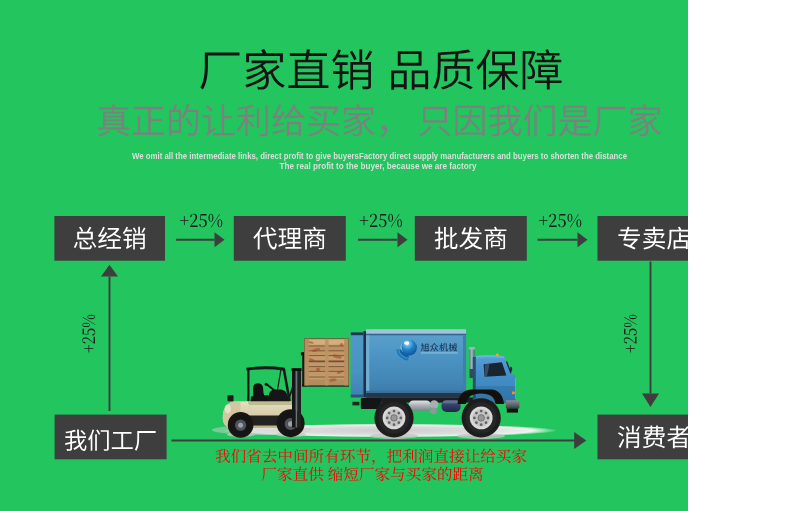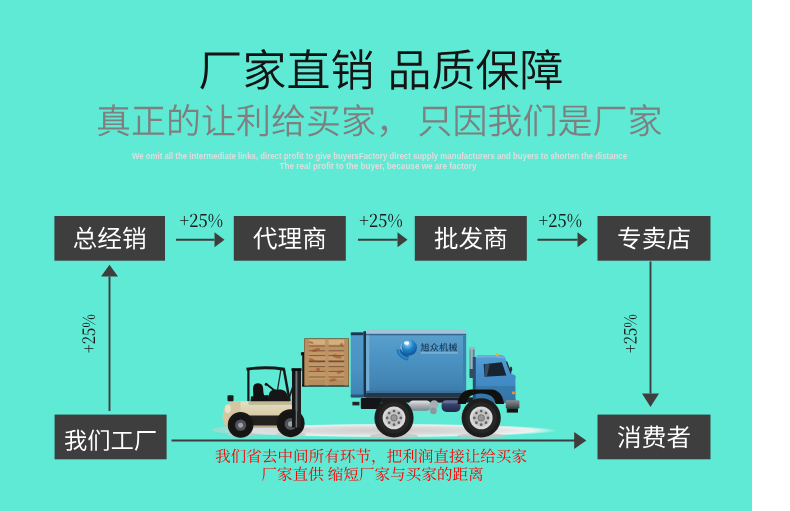--- a/index.html
+++ b/index.html
@@ -1,14 +1,14 @@
 <!DOCTYPE html>
 <html><head><meta charset="utf-8"><style>
 html,body{margin:0;padding:0;background:#fff;}
-#page{position:relative;width:752px;height:511px;overflow:hidden;background:#5eead4;}
+#page{position:relative;width:688px;height:511px;overflow:hidden;background:#22c55e;}
 </style></head><body>
 <div id="page">
 <svg width="790" height="511" viewBox="0 0 790 511">
 <path transform="translate(198.4,86.2)" fill="#141414" d="M6.424 -33.704V-20.636C6.424 -13.992 6.028 -4.884 1.848 1.584C2.596 1.892 3.96 2.772 4.532 3.3C8.932 -3.476 9.504 -13.552 9.504 -20.592V-30.668H41.096V-33.704Z M62.744 -36.256C63.36 -35.244 63.976 -34.012 64.504 -32.868H47.784V-23.936H50.688V-30.14H81.488V-23.936H84.524V-32.868H68.024C67.496 -34.188 66.572 -35.86 65.736 -37.136ZM78.892 -21.12C76.384 -18.788 72.424 -15.796 68.948 -13.596C67.98 -16.104 66.44 -18.524 64.284 -20.592C65.472 -21.384 66.528 -22.176 67.496 -23.012H78.804V-25.608H53.152V-23.012H63.624C59.4 -20.064 53.196 -17.732 47.608 -16.324C48.18 -15.752 48.972 -14.52 49.28 -13.948C53.504 -15.224 58.168 -17.072 62.172 -19.316C63.052 -18.436 63.8 -17.468 64.46 -16.5C60.588 -13.596 53.108 -10.34 47.564 -8.976C48.092 -8.316 48.752 -7.304 49.104 -6.644C54.384 -8.316 61.292 -11.484 65.604 -14.476C66.132 -13.376 66.572 -12.232 66.88 -11.132C62.48 -7.084 53.856 -2.904 46.816 -1.232C47.388 -0.572 48.048 0.528 48.356 1.276C54.78 -0.616 62.48 -4.4 67.452 -8.316C67.936 -4.488 67.1 -1.232 65.648 -0.176C64.812 0.572 63.976 0.704 62.788 0.704C61.864 0.704 60.368 0.616 58.74 0.484C59.224 1.276 59.532 2.464 59.532 3.256C60.984 3.3 62.392 3.344 63.316 3.344C65.296 3.344 66.396 3.036 67.76 1.892C70.224 0.088 71.28 -5.456 69.74 -11.22L72.028 -12.584C74.404 -6.116 78.716 -0.968 84.436 1.584C84.876 0.836 85.756 -0.264 86.416 -0.792C80.784 -2.992 76.384 -8.096 74.316 -14.08C76.78 -15.708 79.244 -17.512 81.312 -19.184Z M96.448 -26.532V-0.968H90.068V1.76H130.02V-0.968H123.904V-26.532H109.692L110.44 -30.272H128.612V-32.956H110.924L111.54 -36.608L108.284 -36.916C108.196 -35.728 108.064 -34.364 107.844 -32.956H91.388V-30.272H107.492C107.272 -28.952 107.052 -27.676 106.832 -26.532ZM99.308 -17.688H120.912V-13.948H99.308ZM99.308 -20.02V-24.024H120.912V-20.02ZM99.308 -11.616H120.912V-7.524H99.308ZM99.308 -0.968V-5.192H120.912V-0.968Z M151.36 -34.232C153.12 -31.636 154.924 -28.204 155.672 -26.048L158.136 -27.324C157.388 -29.524 155.452 -32.824 153.692 -35.332ZM171.248 -35.596C170.104 -33.044 168.036 -29.436 166.496 -27.236L168.74 -26.18C170.324 -28.292 172.304 -31.592 173.844 -34.408ZM139.92 -36.74C138.644 -32.692 136.4 -28.776 133.804 -26.136C134.288 -25.52 135.08 -24.112 135.3 -23.496C136.664 -24.948 137.984 -26.752 139.172 -28.732H149.996V-31.504H140.668C141.372 -32.956 141.988 -34.496 142.516 -35.992ZM134.816 -15.004V-12.276H141.24V-3.212C141.24 -1.32 139.92 -0.132 139.172 0.308C139.656 0.924 140.404 2.112 140.624 2.816C141.284 2.112 142.384 1.408 149.688 -2.728C149.468 -3.344 149.204 -4.444 149.116 -5.236L143.968 -2.508V-12.276H150.26V-15.004H143.968V-21.252H149.248V-23.936H136.664V-21.252H141.24V-15.004ZM154.66 -13.948H169.884V-8.888H154.66ZM154.66 -16.544V-21.516H169.884V-16.544ZM161.04 -36.916V-24.244H151.976V3.432H154.66V-6.336H169.884V-0.44C169.884 0.176 169.62 0.352 169.004 0.352C168.344 0.396 166.1 0.396 163.504 0.352C163.944 1.1 164.34 2.288 164.472 3.036C167.86 3.036 169.884 3.036 171.028 2.508C172.216 2.068 172.568 1.188 172.568 -0.396V-24.288L169.884 -24.244H163.812V-36.916Z"></path>
 <path transform="translate(387.5,86.2)" fill="#141414" d="M13.112 -32.164H31.064V-23.364H13.112ZM10.252 -34.98V-20.548H34.056V-34.98ZM3.74 -15.664V3.432H6.6V1.012H16.28V3.036H19.228V-15.664ZM6.6 -1.848V-12.848H16.28V-1.848ZM24.244 -15.664V3.432H27.06V1.012H37.664V3.168H40.612V-15.664ZM27.06 -1.848V-12.848H37.664V-1.848Z M70.048 -3.256C74.58 -1.584 80.168 1.232 83.204 3.124L85.316 1.1C82.236 -0.704 76.604 -3.388 72.16 -5.06ZM67.892 -15.532V-11.484C67.892 -7.876 66.968 -2.508 53.328 1.1C54.032 1.716 54.912 2.772 55.264 3.388C69.476 -0.792 70.928 -6.908 70.928 -11.44V-15.532ZM56.76 -20.196V-5.06H59.708V-17.424H79.2V-4.928H82.236V-20.196H69.476L70.136 -24.728H85.756V-27.412H70.488L71.016 -32.384C75.548 -32.868 79.728 -33.484 83.116 -34.232L80.74 -36.608C73.876 -35.024 60.896 -34.012 50.292 -33.572V-21.296C50.292 -14.564 49.896 -5.236 45.716 1.408C46.42 1.672 47.696 2.464 48.268 2.904C52.58 -4.004 53.152 -14.212 53.152 -21.296V-24.728H67.188L66.66 -20.196ZM67.452 -27.412H53.152V-31.108C57.904 -31.328 63.008 -31.636 67.848 -32.076Z M107.492 -32.12H124.52V-23.672H107.492ZM104.676 -34.804V-20.988H114.444V-15.224H101.332V-12.496H112.552C109.56 -7.7 104.72 -3.124 100.144 -0.88C100.804 -0.308 101.684 0.748 102.168 1.452C106.656 -1.1 111.32 -5.72 114.444 -10.78V3.476H117.392V-10.824C120.384 -5.852 124.828 -1.056 129.008 1.54C129.492 0.836 130.416 -0.22 131.076 -0.792C126.72 -3.124 122.1 -7.7 119.24 -12.496H129.932V-15.224H117.392V-20.988H127.424V-34.804ZM100.364 -36.74C97.768 -30.008 93.5 -23.408 89.012 -19.184C89.584 -18.48 90.42 -16.984 90.728 -16.28C92.444 -17.996 94.116 -20.02 95.7 -22.264V3.344H98.56V-26.664C100.32 -29.612 101.86 -32.736 103.136 -35.904Z M153.516 -14.212H167.464V-11.088H153.516ZM153.516 -19.228H167.464V-16.192H153.516ZM150.744 -21.34V-8.976H159.324V-5.676H147.488V-3.124H159.324V3.388H162.228V-3.124H174.064V-5.676H162.228V-8.976H170.324V-21.34ZM157.916 -36.256C158.312 -35.332 158.752 -34.232 159.06 -33.22H149.38V-30.8H172.04V-33.22H162.008C161.656 -34.32 161.084 -35.816 160.512 -37.004ZM164.912 -30.58C164.516 -29.436 163.768 -27.72 163.152 -26.4H155.76L157.52 -26.972C157.212 -27.94 156.508 -29.568 155.936 -30.756L153.472 -30.096C154 -28.952 154.572 -27.456 154.836 -26.4H147.444V-23.936H173.8V-26.4H165.968L167.772 -29.876ZM135.168 -35.112V3.344H137.852V-32.428H144.452C143.396 -29.436 141.9 -25.564 140.404 -22.308C144.012 -18.744 144.892 -15.708 144.936 -13.244C144.936 -11.836 144.672 -10.604 143.924 -10.076C143.528 -9.812 143 -9.68 142.384 -9.68C141.636 -9.592 140.624 -9.592 139.524 -9.724C139.964 -8.932 140.272 -7.832 140.316 -7.084C141.328 -7.04 142.516 -7.04 143.484 -7.128C144.408 -7.26 145.2 -7.48 145.816 -7.92C147.092 -8.844 147.576 -10.692 147.576 -12.98C147.576 -15.752 146.74 -18.964 143.176 -22.66C144.804 -26.136 146.608 -30.448 148.016 -34.056L146.08 -35.244L145.64 -35.112Z"></path>
 <path transform="translate(96.0,133.6)" fill="#7f7f7f" d="M20.895 -1.715C24.85 -0.385 28.84 1.33 31.255 2.66L33.145 1.015C30.555 -0.28 26.285 -1.96 22.33 -3.255ZM12.18 -3.185C9.94 -1.645 5.565 0.105 2.03 1.085C2.555 1.505 3.29 2.31 3.64 2.73C7.105 1.715 11.515 -0.07 14.28 -1.855ZM16.485 -29.4 16.17 -26.25H2.975V-24.22H15.925L15.54 -21.91H7.07V-6.02H1.995V-4.025H33.04V-6.02H28.035V-21.91H17.78L18.2 -24.22H32.13V-26.25H18.55L18.97 -29.085ZM9.345 -6.02V-8.645H25.69V-6.02ZM9.345 -16.17H25.69V-14H9.345ZM9.345 -17.745V-20.195H25.69V-17.745ZM9.345 -12.425H25.69V-10.185H9.345Z M41.72 -17.815V-1.155H36.855V1.12H68.215V-1.155H54.565V-12.495H65.73V-14.77H54.565V-24.43H67.025V-26.74H38.22V-24.43H52.15V-1.155H44.1V-17.815Z M89.425 -14.91C91.385 -12.355 93.8 -8.855 94.85 -6.72L96.845 -7.98C95.725 -10.045 93.275 -13.44 91.245 -15.96ZM78.54 -29.435C78.26 -27.755 77.63 -25.41 77.035 -23.73H73.115V1.855H75.285V-0.945H85.12V-23.73H79.205C79.8 -25.235 80.5 -27.195 81.06 -28.945ZM75.285 -21.63H82.95V-13.93H75.285ZM75.285 -3.08V-11.83H82.95V-3.08ZM91 -29.505C89.88 -24.64 88.025 -19.81 85.61 -16.66C86.17 -16.345 87.15 -15.68 87.57 -15.33C88.795 -17.045 89.915 -19.215 90.93 -21.63H100.135C99.68 -7.315 99.085 -1.89 97.965 -0.665C97.58 -0.21 97.16 -0.105 96.46 -0.105C95.655 -0.105 93.555 -0.14 91.28 -0.315C91.7 0.28 91.98 1.26 92.05 1.96C94.01 2.065 96.075 2.135 97.23 2.03C98.42 1.925 99.19 1.645 99.925 0.665C101.325 -1.015 101.815 -6.44 102.375 -22.54C102.41 -22.89 102.41 -23.8 102.41 -23.8H91.735C92.33 -25.48 92.855 -27.23 93.275 -29.015Z M109.9 -27.195C111.685 -25.515 114.03 -23.135 115.185 -21.735L116.69 -23.52C115.5 -24.815 113.12 -27.09 111.37 -28.7ZM125.72 -29.085V-0.665H117.215V1.645H138.46V-0.665H128.1V-15.435H135.835V-17.71H128.1V-29.085ZM106.68 -18.27V-16.03H112.28V-3.465C112.28 -1.645 110.81 -0.21 110.145 0.35C110.565 0.665 111.37 1.435 111.685 1.855C112.175 1.19 113.05 0.49 119.525 -4.445C119.315 -4.9 118.965 -5.74 118.825 -6.37L114.485 -3.22V-18.27Z M160.895 -25.2V-5.915H163.17V-25.2ZM169.54 -28.7V-0.455C169.54 0.21 169.26 0.42 168.595 0.455C167.93 0.455 165.76 0.49 163.24 0.42C163.59 1.085 163.975 2.135 164.115 2.765C167.335 2.8 169.225 2.73 170.345 2.345C171.395 1.96 171.85 1.225 171.85 -0.455V-28.7ZM156.17 -29.12C152.915 -27.685 146.72 -26.495 141.54 -25.76C141.855 -25.27 142.17 -24.465 142.275 -23.905C144.515 -24.185 146.895 -24.57 149.24 -25.025V-18.76H141.785V-16.59H148.715C147 -12.075 143.85 -7.07 141.015 -4.41C141.4 -3.815 142.03 -2.87 142.31 -2.205C144.76 -4.655 147.35 -8.82 149.24 -13.02V2.66H151.55V-11.48C153.405 -9.8 155.82 -7.42 156.87 -6.265L158.27 -8.225C157.185 -9.135 153.16 -12.67 151.55 -13.895V-16.59H158.41V-18.76H151.55V-25.48C153.965 -26.005 156.17 -26.635 157.955 -27.335Z M176.54 -1.75 176.995 0.56C180.215 -0.28 184.485 -1.33 188.615 -2.345L188.405 -4.445C183.995 -3.395 179.515 -2.38 176.54 -1.75ZM177.135 -14.84C177.625 -15.085 178.43 -15.33 182.945 -15.925C181.37 -13.615 179.9 -11.76 179.235 -11.06C178.15 -9.73 177.31 -8.82 176.61 -8.715C176.89 -8.085 177.24 -6.965 177.38 -6.44C178.08 -6.895 179.235 -7.21 188.125 -8.995C188.055 -9.485 188.055 -10.395 188.125 -10.99L180.81 -9.66C183.575 -12.845 186.34 -16.835 188.685 -20.825L186.62 -22.05C185.92 -20.72 185.15 -19.355 184.345 -18.095L179.62 -17.57C181.685 -20.615 183.68 -24.535 185.22 -28.28L182.91 -29.295C181.545 -25.095 179.06 -20.51 178.29 -19.355C177.555 -18.165 176.96 -17.325 176.33 -17.185C176.61 -16.555 176.995 -15.365 177.135 -14.84ZM197.12 -29.26C195.58 -24.22 192.185 -19.46 187.705 -16.38C188.195 -15.995 189.035 -15.225 189.385 -14.735C190.47 -15.505 191.485 -16.345 192.43 -17.29V-15.68H203.455V-17.78C204.505 -16.765 205.555 -15.855 206.64 -15.155C207.025 -15.75 207.795 -16.66 208.355 -17.115C204.75 -19.145 201.11 -23.38 199.045 -27.615L199.43 -28.665ZM203.42 -17.85H192.99C195.055 -19.985 196.735 -22.505 198.03 -25.2C199.465 -22.505 201.355 -19.915 203.42 -17.85ZM190.785 -11.515V2.835H193.025V0.945H202.58V2.73H204.925V-11.515ZM193.025 -1.225V-9.38H202.58V-1.225Z M228.655 -4.41C233.31 -2.24 238.105 0.455 240.975 2.625L242.515 0.84C239.505 -1.295 234.57 -3.99 229.915 -6.055ZM217.84 -20.965C220.255 -19.915 223.195 -18.235 224.665 -17.01L225.995 -18.795C224.455 -20.02 221.48 -21.595 219.1 -22.505ZM214.025 -15.82C216.405 -14.84 219.38 -13.23 220.85 -12.04L222.145 -13.825C220.64 -14.98 217.665 -16.485 215.285 -17.395ZM212.38 -10.395V-8.19H226.45C224.56 -3.64 220.57 -0.77 211.96 0.84C212.415 1.33 213.01 2.205 213.185 2.8C222.775 0.91 226.975 -2.625 228.935 -8.19H242.76V-10.395H229.565C230.335 -13.755 230.51 -17.745 230.65 -22.435H228.27C228.13 -17.64 227.99 -13.65 227.15 -10.395ZM240.31 -27.02 239.89 -26.985H213.955V-24.745H239.12C238.28 -22.82 237.265 -20.86 236.355 -19.53L238.28 -18.55C239.68 -20.51 241.185 -23.66 242.445 -26.46L240.73 -27.16Z M259.91 -28.84C260.4 -28.035 260.89 -27.055 261.31 -26.145H248.01V-19.04H250.32V-23.975H274.82V-19.04H277.235V-26.145H264.11C263.69 -27.195 262.955 -28.525 262.29 -29.54ZM272.755 -16.8C270.76 -14.945 267.61 -12.565 264.845 -10.815C264.075 -12.81 262.85 -14.735 261.135 -16.38C262.08 -17.01 262.92 -17.64 263.69 -18.305H272.685V-20.37H252.28V-18.305H260.61C257.25 -15.96 252.315 -14.105 247.87 -12.985C248.325 -12.53 248.955 -11.55 249.2 -11.095C252.56 -12.11 256.27 -13.58 259.455 -15.365C260.155 -14.665 260.75 -13.895 261.275 -13.125C258.195 -10.815 252.245 -8.225 247.835 -7.14C248.255 -6.615 248.78 -5.81 249.06 -5.285C253.26 -6.615 258.755 -9.135 262.185 -11.515C262.605 -10.64 262.955 -9.73 263.2 -8.855C259.7 -5.635 252.84 -2.31 247.24 -0.98C247.695 -0.455 248.22 0.42 248.465 1.015C253.575 -0.49 259.7 -3.5 263.655 -6.615C264.04 -3.57 263.375 -0.98 262.22 -0.14C261.555 0.455 260.89 0.56 259.945 0.56C259.21 0.56 258.02 0.49 256.725 0.385C257.11 1.015 257.355 1.96 257.355 2.59C258.51 2.625 259.63 2.66 260.365 2.66C261.94 2.66 262.815 2.415 263.9 1.505C265.86 0.07 266.7 -4.34 265.475 -8.925L267.295 -10.01C269.185 -4.865 272.615 -0.77 277.165 1.26C277.515 0.665 278.215 -0.21 278.74 -0.63C274.26 -2.38 270.76 -6.44 269.115 -11.2C271.075 -12.495 273.035 -13.93 274.68 -15.26Z M285.285 3.535C288.82 2.275 291.165 -0.525 291.165 -4.305C291.165 -6.65 290.185 -8.19 288.33 -8.19C287 -8.19 285.81 -7.35 285.81 -5.775C285.81 -4.2 286.93 -3.395 288.295 -3.395C288.505 -3.395 288.75 -3.43 288.96 -3.465C288.785 -0.98 287.28 0.7 284.55 1.89Z"></path>
 <path transform="translate(417.5,133.6)" fill="#7f7f7f" d="M20.86 -6.475C24.465 -3.71 28.84 0.245 30.87 2.765L33.005 1.33C30.8 -1.225 26.425 -5.04 22.855 -7.7ZM11.76 -7.595C9.695 -4.515 5.53 -0.98 1.715 1.19C2.24 1.61 3.115 2.345 3.57 2.835C7.455 0.49 11.655 -3.185 14.245 -6.65ZM7.98 -24.465H26.985V-13.23H7.98ZM5.6 -26.74V-10.99H29.47V-26.74Z M51.73 -24.185C51.66 -22.12 51.555 -20.125 51.345 -18.27H42.28V-16.1H51.065C50.155 -10.815 48.02 -6.58 42.385 -4.13C42.91 -3.71 43.61 -2.835 43.89 -2.275C48.685 -4.515 51.135 -7.91 52.465 -12.145C55.72 -9.065 59.22 -5.145 60.935 -2.59L62.65 -3.99C60.69 -6.79 56.63 -11.095 52.99 -14.28L53.34 -16.1H62.72V-18.27H53.62C53.83 -20.16 53.935 -22.12 54.005 -24.185ZM37.94 -27.86V2.695H40.18V0.945H64.82V2.695H67.13V-27.86ZM40.18 -1.085V-25.725H64.82V-1.085Z M94.64 -27.195C96.705 -25.375 99.12 -22.82 100.205 -21.14L102.13 -22.505C100.975 -24.15 98.49 -26.67 96.425 -28.42ZM99.225 -14.98C97.965 -12.635 96.32 -10.325 94.395 -8.26C93.73 -10.675 93.205 -13.545 92.855 -16.695H103.075V-18.9H92.61C92.295 -22.05 92.155 -25.48 92.155 -29.05H89.74C89.775 -25.55 89.915 -22.12 90.23 -18.9H81.97V-25.305C84.14 -25.795 86.205 -26.32 87.885 -26.915L86.205 -28.875C82.88 -27.615 77.175 -26.425 72.275 -25.655C72.555 -25.095 72.87 -24.255 73.01 -23.695C75.145 -24.01 77.42 -24.395 79.66 -24.815V-18.9H71.995V-16.695H79.66V-10.255L71.505 -8.575L72.205 -6.23L79.66 -7.945V-0.385C79.66 0.245 79.45 0.42 78.82 0.42C78.19 0.455 76.125 0.49 73.85 0.42C74.2 1.085 74.585 2.135 74.725 2.765C77.63 2.8 79.45 2.695 80.5 2.345C81.585 1.96 81.97 1.225 81.97 -0.385V-8.505L88.55 -10.08L88.375 -12.145L81.97 -10.745V-16.695H90.44C90.895 -12.81 91.56 -9.275 92.435 -6.3C89.915 -3.955 87.045 -1.925 84.035 -0.455C84.63 0.035 85.295 0.805 85.645 1.365C88.34 -0.035 90.895 -1.855 93.24 -3.955C94.85 0.28 97.055 2.835 99.855 2.835C102.375 2.835 103.25 1.085 103.705 -4.62C103.075 -4.865 102.2 -5.39 101.675 -5.915C101.5 -1.33 101.045 0.49 100.065 0.49C98.175 0.49 96.46 -1.82 95.13 -5.74C97.58 -8.295 99.715 -11.13 101.29 -14.105Z M118.44 -28.35C119.98 -26.18 121.73 -23.24 122.535 -21.455L124.46 -22.575C123.655 -24.325 121.835 -27.23 120.295 -29.295ZM116.97 -22.4V2.73H119.28V-22.4ZM125.16 -28.035V-25.9H134.855V-0.385C134.855 0.21 134.645 0.385 134.085 0.42C133.49 0.455 131.53 0.455 129.465 0.385C129.78 1.015 130.13 2.03 130.235 2.66C133 2.66 134.785 2.625 135.8 2.24C136.815 1.855 137.2 1.12 137.2 -0.35V-28.035ZM113.015 -29.12C111.545 -23.695 109.13 -18.27 106.33 -14.665C106.75 -14.105 107.415 -12.88 107.625 -12.355C108.535 -13.545 109.41 -14.91 110.25 -16.415V2.73H112.49V-20.965C113.54 -23.38 114.485 -25.97 115.22 -28.525Z M148.085 -21.28H166.705V-18.2H148.085ZM148.085 -26.04H166.705V-22.995H148.085ZM145.81 -27.86V-16.38H169.05V-27.86ZM148.225 -10.5C147.315 -5.285 145.04 -1.295 141.295 1.12C141.855 1.505 142.765 2.345 143.115 2.765C145.46 1.085 147.315 -1.225 148.645 -4.095C151.48 0.91 156.03 2.03 163.24 2.03H172.76C172.9 1.365 173.285 0.315 173.635 -0.245C171.955 -0.21 164.535 -0.175 163.31 -0.21C161.735 -0.21 160.3 -0.28 158.97 -0.42V-5.495H170.695V-7.595H158.97V-11.725H173.005V-13.825H142.065V-11.725H156.59V-0.84C153.37 -1.645 151.06 -3.325 149.695 -6.72C150.045 -7.805 150.325 -8.96 150.57 -10.185Z M180.11 -26.81V-16.415C180.11 -11.13 179.795 -3.885 176.47 1.26C177.065 1.505 178.15 2.205 178.605 2.625C182.105 -2.765 182.56 -10.78 182.56 -16.38V-24.395H207.69V-26.81Z M224.91 -28.84C225.4 -28.035 225.89 -27.055 226.31 -26.145H213.01V-19.04H215.32V-23.975H239.82V-19.04H242.235V-26.145H229.11C228.69 -27.195 227.955 -28.525 227.29 -29.54ZM237.755 -16.8C235.76 -14.945 232.61 -12.565 229.845 -10.815C229.075 -12.81 227.85 -14.735 226.135 -16.38C227.08 -17.01 227.92 -17.64 228.69 -18.305H237.685V-20.37H217.28V-18.305H225.61C222.25 -15.96 217.315 -14.105 212.87 -12.985C213.325 -12.53 213.955 -11.55 214.2 -11.095C217.56 -12.11 221.27 -13.58 224.455 -15.365C225.155 -14.665 225.75 -13.895 226.275 -13.125C223.195 -10.815 217.245 -8.225 212.835 -7.14C213.255 -6.615 213.78 -5.81 214.06 -5.285C218.26 -6.615 223.755 -9.135 227.185 -11.515C227.605 -10.64 227.955 -9.73 228.2 -8.855C224.7 -5.635 217.84 -2.31 212.24 -0.98C212.695 -0.455 213.22 0.42 213.465 1.015C218.575 -0.49 224.7 -3.5 228.655 -6.615C229.04 -3.57 228.375 -0.98 227.22 -0.14C226.555 0.455 225.89 0.56 224.945 0.56C224.21 0.56 223.02 0.49 221.725 0.385C222.11 1.015 222.355 1.96 222.355 2.59C223.51 2.625 224.63 2.66 225.365 2.66C226.94 2.66 227.815 2.415 228.9 1.505C230.86 0.07 231.7 -4.34 230.475 -8.925L232.295 -10.01C234.185 -4.865 237.615 -0.77 242.165 1.26C242.515 0.665 243.215 -0.21 243.74 -0.63C239.26 -2.38 235.76 -6.44 234.115 -11.2C236.075 -12.495 238.035 -13.93 239.68 -15.26Z"></path>
 <rect x="54.4" y="216" width="110.6" height="44.7" fill="#3e3e3e"></rect>
       <path transform="translate(72.6,247.5)" fill="#ffffff" d="M18.747 -5.286C20.155 -3.582 21.613 -1.284 22.156 0.247L23.663 -0.692C23.119 -2.248 21.613 -4.446 20.155 -6.101ZM10.176 -6.644C11.807 -5.533 13.684 -3.779 14.598 -2.569L15.981 -3.754C15.042 -4.915 13.14 -6.595 11.486 -7.682ZM6.941 -5.953V-0.84C6.941 1.161 7.706 1.704 10.646 1.704C11.239 1.704 15.561 1.704 16.203 1.704C18.476 1.704 19.093 1.013 19.365 -1.828C18.821 -1.927 18.031 -2.223 17.611 -2.495C17.463 -0.321 17.29 0.025 16.055 0.025C15.092 0.025 11.461 0.025 10.745 0.025C9.164 0.025 8.892 -0.123 8.892 -0.865V-5.953ZM3.384 -5.558C2.939 -3.656 2.075 -1.482 1.062 -0.222L2.766 0.593C3.878 -0.889 4.693 -3.211 5.138 -5.236ZM6.545 -14.005H18.204V-9.658H6.545ZM4.594 -15.759V-7.879H20.254V-15.759H16.228C17.092 -17.018 18.006 -18.55 18.797 -19.958L16.895 -20.723C16.253 -19.241 15.166 -17.191 14.203 -15.759H9.139L10.596 -16.5C10.152 -17.66 9.015 -19.365 7.929 -20.649L6.348 -19.908C7.385 -18.648 8.423 -16.919 8.843 -15.759Z M25.688 -1.408 26.034 0.445C28.306 -0.173 31.32 -0.939 34.16 -1.704L33.962 -3.334C30.9 -2.594 27.763 -1.828 25.688 -1.408ZM26.133 -10.448C26.503 -10.621 27.121 -10.769 30.307 -11.214C29.171 -9.633 28.133 -8.398 27.639 -7.904C26.824 -6.99 26.256 -6.397 25.688 -6.298C25.91 -5.78 26.207 -4.891 26.305 -4.495C26.849 -4.816 27.689 -5.064 34.037 -6.323C34.012 -6.718 34.012 -7.459 34.061 -7.953L29.146 -7.064C31.097 -9.238 33.049 -11.881 34.703 -14.548L33.098 -15.586C32.604 -14.672 32.036 -13.758 31.468 -12.893L28.084 -12.548C29.591 -14.672 31.073 -17.339 32.233 -19.933L30.48 -20.748C29.442 -17.784 27.565 -14.573 26.972 -13.758C26.429 -12.893 25.984 -12.325 25.515 -12.226C25.737 -11.732 26.034 -10.819 26.133 -10.448ZM35.173 -19.439V-17.735H43.892C41.62 -14.524 37.42 -11.905 33.518 -10.596C33.888 -10.226 34.407 -9.509 34.654 -9.065C36.852 -9.88 39.1 -11.016 41.101 -12.449C43.398 -11.461 46.09 -10.053 47.498 -9.09L48.56 -10.621C47.202 -11.486 44.756 -12.696 42.583 -13.61C44.312 -15.092 45.769 -16.821 46.757 -18.821L45.423 -19.513L45.078 -19.439ZM35.346 -8.2V-6.496H40.261V-0.445H33.864V1.284H48.437V-0.445H42.089V-6.496H47.276V-8.2Z M60.219 -19.192C61.182 -17.759 62.195 -15.833 62.565 -14.622L64.121 -15.413C63.701 -16.648 62.664 -18.5 61.676 -19.884ZM71.309 -20.056C70.691 -18.599 69.58 -16.574 68.74 -15.363L70.148 -14.697C71.013 -15.882 72.099 -17.71 72.939 -19.34ZM53.797 -20.674C53.056 -18.401 51.796 -16.228 50.314 -14.746C50.635 -14.375 51.104 -13.461 51.252 -13.091C52.043 -13.906 52.784 -14.919 53.451 -16.03H59.527V-17.784H54.414C54.785 -18.574 55.13 -19.389 55.402 -20.205ZM50.931 -8.497V-6.792H54.488V-1.902C54.488 -0.84 53.722 -0.148 53.303 0.099C53.599 0.469 54.044 1.235 54.192 1.655C54.562 1.26 55.229 0.84 59.379 -1.482C59.255 -1.853 59.082 -2.569 59.033 -3.063L56.192 -1.581V-6.792H59.651V-8.497H56.192V-11.831H59.107V-13.511H52.018V-11.831H54.488V-8.497ZM62.244 -7.706H70.519V-5.014H62.244ZM62.244 -9.312V-11.955H70.519V-9.312ZM65.603 -20.773V-13.684H60.564V1.976H62.244V-3.433H70.519V-0.37C70.519 -0.025 70.395 0.074 70.049 0.074C69.679 0.099 68.419 0.099 67.036 0.074C67.308 0.519 67.53 1.284 67.604 1.754C69.481 1.754 70.642 1.754 71.309 1.433C72.001 1.161 72.223 0.617 72.223 -0.346V-13.708L70.519 -13.684H67.332V-20.773Z"></path>
       <rect x="233.8" y="216" width="112" height="44.7" fill="#3e3e3e"></rect>

